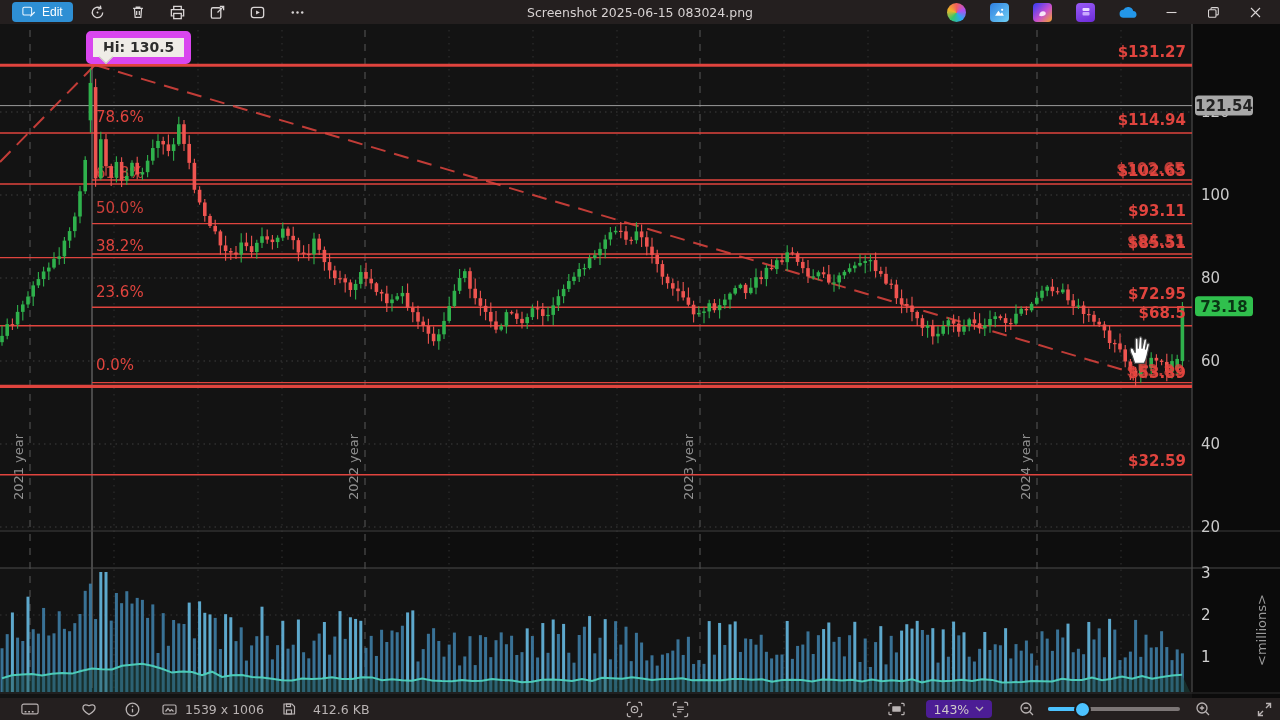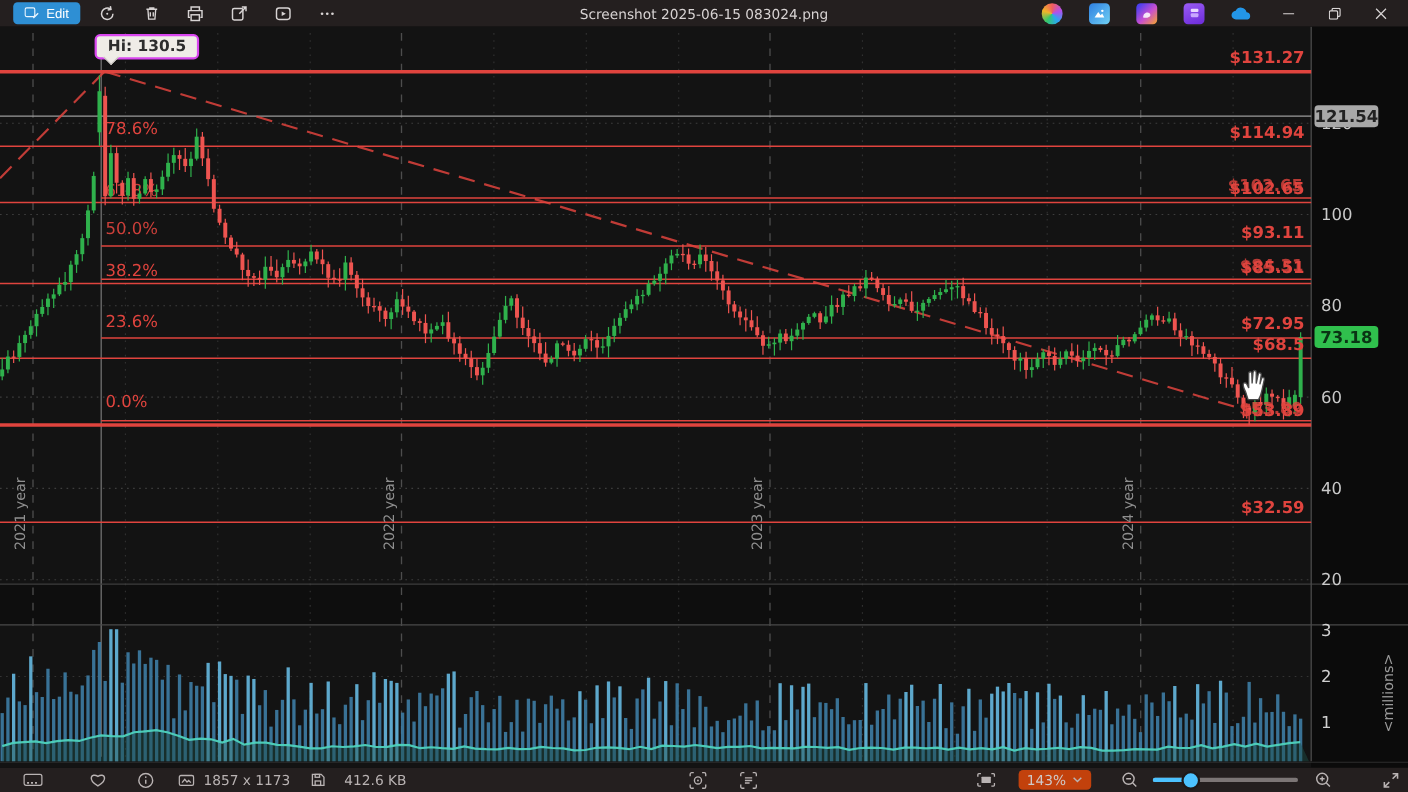--- a/index.html
+++ b/index.html
@@ -12,31 +12,31 @@
   .edit-btn{display:flex;align-items:center;gap:6px;background:#2e8fd4;border:none;border-radius:4px;
     height:20px;padding:0 10px;color:#ffffff;font-size:12px;cursor:pointer;}
   .tb-icon{background:none;border:none;width:30px;height:22px;display:flex;align-items:center;justify-content:center;padding:0;cursor:pointer;}
   .tb-title{position:absolute;left:0;right:0;text-align:center;color:#d7d2d2;font-size:12.5px;pointer-events:none;}
   .tb-right{display:flex;align-items:center;gap:0;padding-right:4px;z-index:2;}
   .app-ico{width:19px;height:19px;border-radius:4px;margin:0 12px;}
   .winbtn{background:none;border:none;width:42px;height:24px;display:flex;align-items:center;justify-content:center;color:#d9d5d5;cursor:pointer;}
   
   .viewer{position:absolute;top:24px;left:0;width:1280px;height:674px;background:#0f0f0f;}
   #chart{position:absolute;top:0;left:0;}
-  .hi-tip{position:absolute;left:86px;top:7px;background:#efece7;border:2px solid #d946ef;border-radius:5px;
+  .hi-tip{position:absolute;left:86px;top:7px;background:#efece7;border:7px solid #d946ef;border-radius:5px;
     padding:1px 10px 2px 10px;font-size:14px;font-weight:600;color:#2d2d2d;z-index:5;}
   .hi-tip:after{content:"";position:absolute;left:8px;bottom:-5px;width:9px;height:9px;background:#efece7;
     border-right:1px solid #c9c6c0;border-bottom:1px solid #c9c6c0;transform:rotate(45deg);}
   .hand-cursor{position:absolute;left:1126px;top:310px;z-index:6;pointer-events:none;}
   
   .statusbar{position:absolute;top:698px;left:0;width:1280px;height:22px;background:#241f1f;z-index:30;
     display:flex;align-items:center;color:#b9b3b3;font-size:12.5px;}
   .sb-icon{background:none;border:none;display:flex;align-items:center;justify-content:center;padding:0;cursor:pointer;}
   .sb-text{color:#b9b3b3;white-space:nowrap;}
-  .zoom-group{display:flex;align-items:center;background:#c2410c;border-radius:4px;height:18px;padding:0 8px;gap:6px;cursor:pointer;}
+  .zoom-group{display:flex;align-items:center;background:#4c1d95;border-radius:4px;height:18px;padding:0 8px;gap:6px;cursor:pointer;}
   .slider{position:relative;width:132px;height:14px;display:flex;align-items:center;cursor:pointer;}
   .slider .track{position:absolute;left:0;right:0;height:3.5px;border-radius:2px;background:#7c7676;}
   .slider .fill{position:absolute;left:0;width:32px;height:3.5px;border-radius:2px;background:#4cc2ff;}
   .slider .thumb{position:absolute;left:26px;width:13px;height:13px;border-radius:50%;background:#4cc2ff;border:2px solid #1d1919;}
 </style>
 </head>
 <body>
 
 <div class="titlebar">
   <div class="tb-left">
@@ -1418,21 +1418,21 @@
         <path d="M7.5 6.8 v3.6"></path>
         <circle cx="7.5" cy="4.4" r="0.8" fill="#b9b3b3" stroke="none"></circle>
     </svg>
   </button>
   <span class="sb-icon" style="margin-left:16px;">
     <svg width="15" height="13" viewBox="0 0 15 13" fill="none" stroke="#b9b3b3" stroke-width="1.2">
       <rect x="1" y="2" width="13" height="9" rx="1.5"></rect>
         <path d="M3.5 8.5 L6 5.5 L8 8 L9.5 6.5 L11.5 8.5"></path>
     </svg>
   </span>
-  <span class="sb-text" style="margin-left:8px;">1857 x 1173</span>
+  <span class="sb-text" style="margin-left:8px;">1539 x 1006</span>
   <span class="sb-icon" style="margin-left:18px;">
     <svg width="14" height="14" viewBox="0 0 14 14" fill="none" stroke="#b9b3b3" stroke-width="1.2">
       <path d="M2 2 h8 l2.5 2.5 V12 H2 Z"></path>
         <rect x="4.5" y="8" width="5" height="4"></rect>
         <rect x="4.5" y="2" width="4" height="2.6"></rect>
     </svg>
   </span>
   <span class="sb-text" style="margin-left:17px;">412.6 KB</span>
 
   <button class="sb-icon" style="margin-left:250px;width:30px;">

